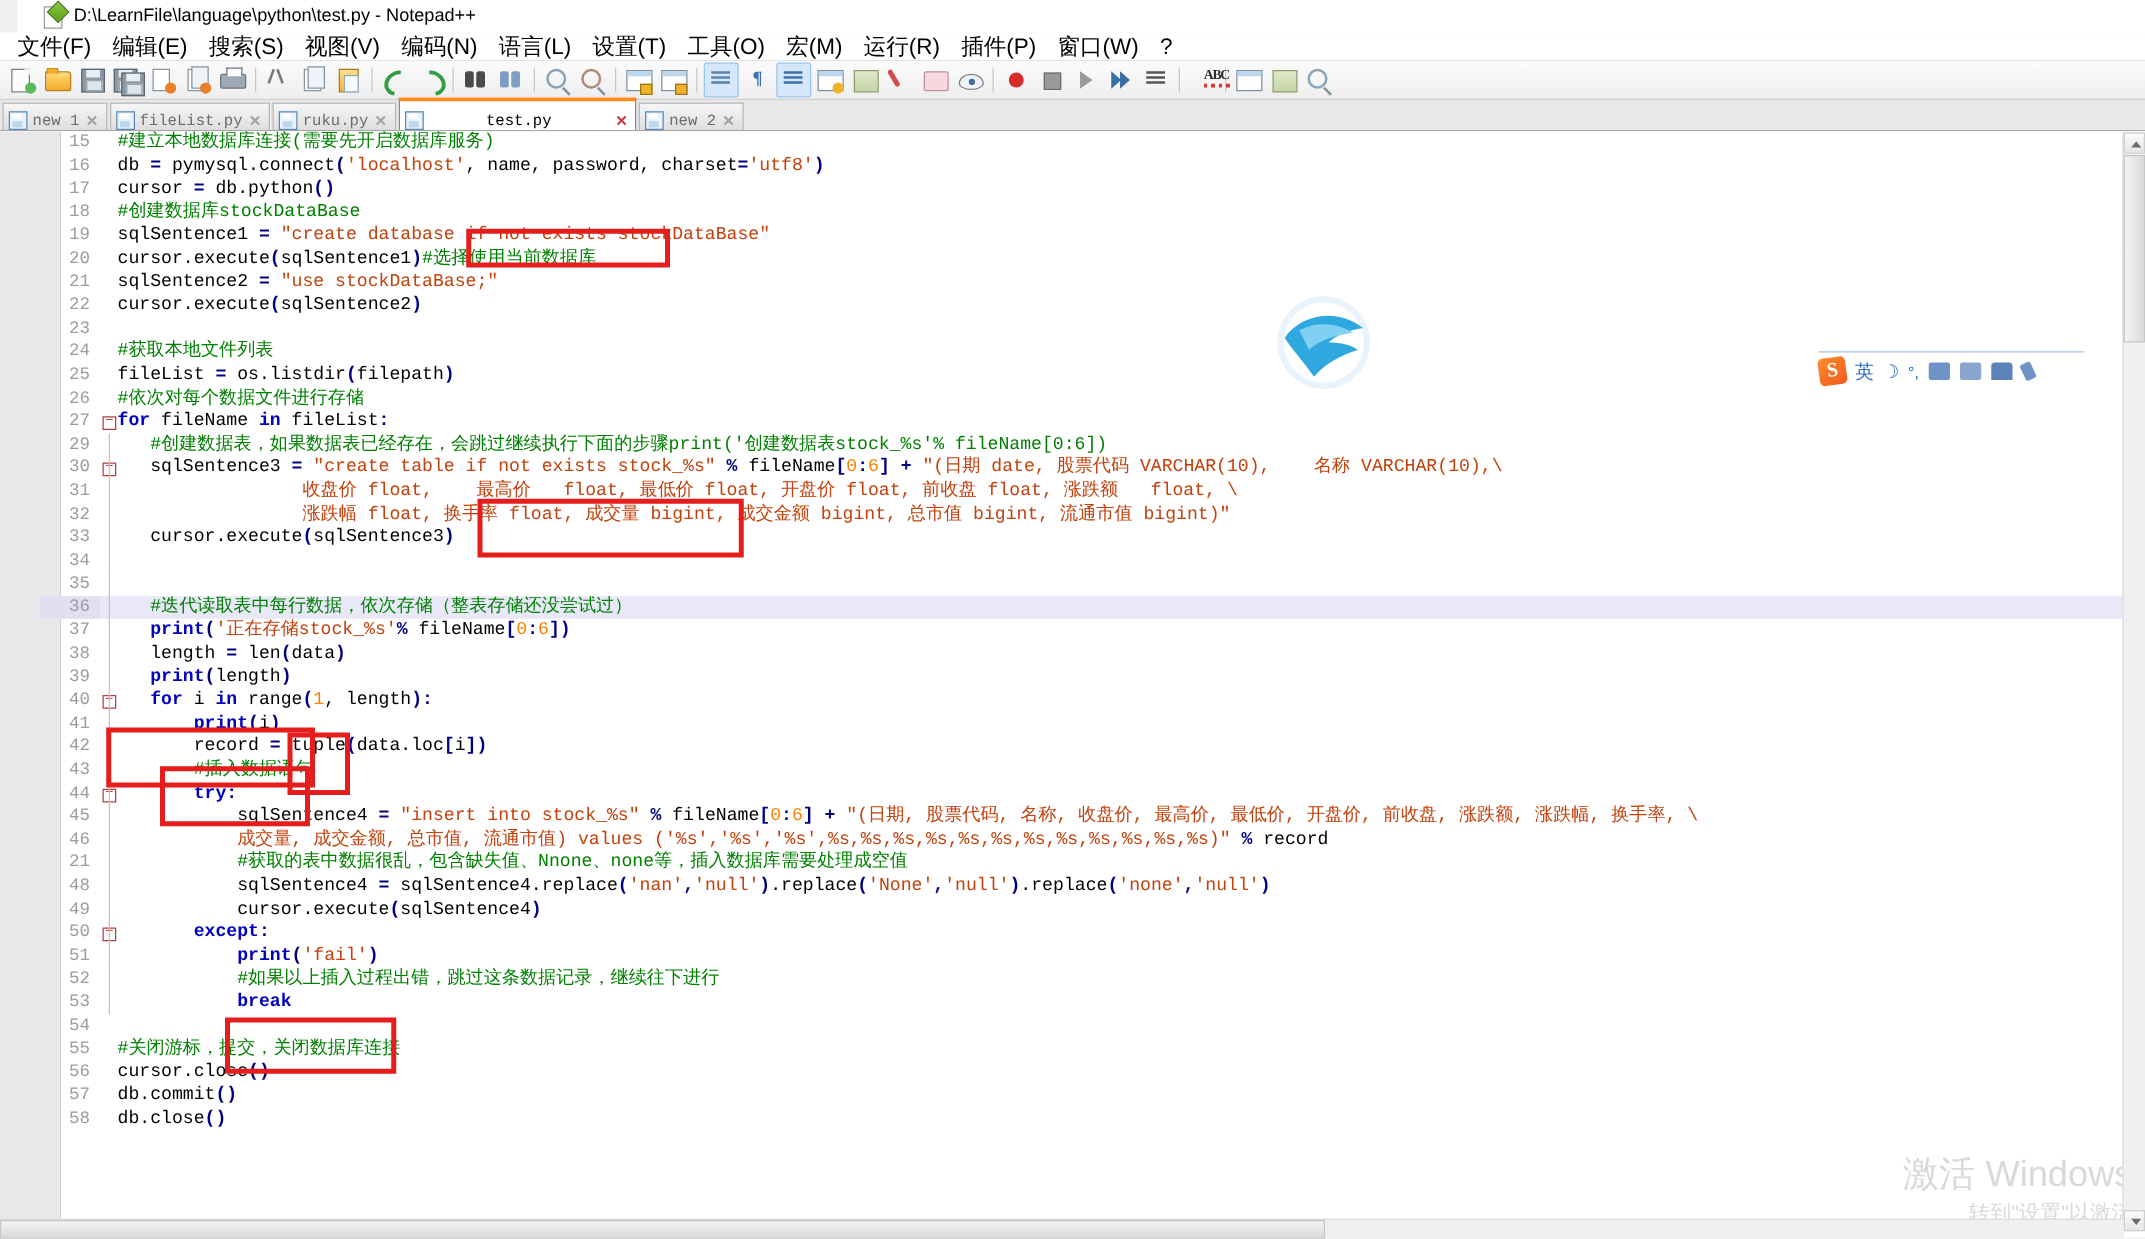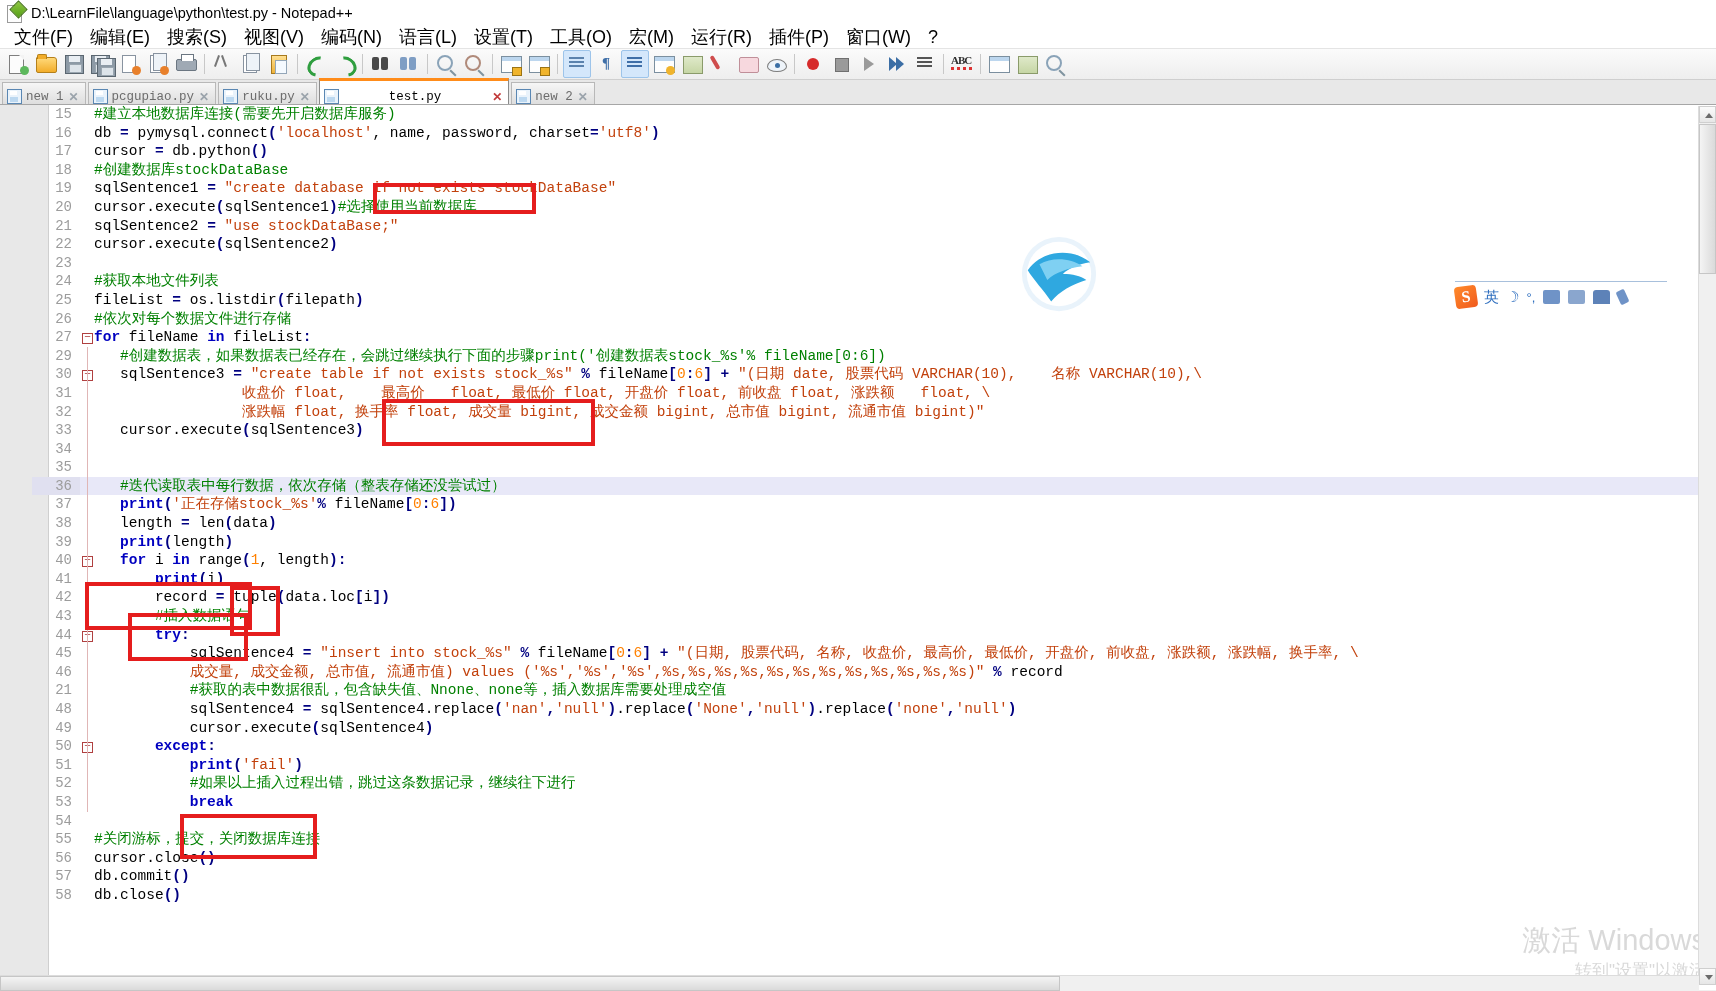--- a/index.html
+++ b/index.html
@@ -6,21 +6,21 @@
   body{
     width:1716px;height:991px;overflow:hidden;
     background:#ffffff;
     font-family:"Liberation Sans","DejaVu Sans",sans-serif;
     font-size:13px;color:#000;
     -webkit-font-smoothing:none;
   }
   .app{position:relative;width:1716px;height:991px;background:#f0f0f0;}
 
   
-  .titlebar{height:26px;background:#ffffff;display:flex;align-items:center;padding-left:6px;}
+  .titlebar{height:26px;background:#ffffff;display:flex;align-items:center;padding-left:20px;margin-left:14px;}
   .titlebar .appicon{width:18px;height:18px;margin-right:7px;position:relative;flex:0 0 auto;}
   .titlebar .appicon .sheet{position:absolute;left:1px;top:1px;width:13px;height:16px;background:#fdfdfd;border:1px solid #9a9a9a;}
   .titlebar .appicon .pen{position:absolute;left:6px;top:-1px;width:11px;height:11px;background:linear-gradient(135deg,#8ec63f 0%,#56a018 100%);transform:rotate(45deg);border:1px solid #3f6f10;}
   .titlebar .ttl{font-size:14.5px;color:#000;white-space:nowrap;font-family:"Liberation Sans",sans-serif;}
 
   
   .menubar{height:22px;background:#ffffff;display:flex;align-items:center;padding-left:6px;border-bottom:1px solid #e4e4e4;}
   .menubar .mi{font-size:18px;padding:2px 9px 2px 8px;white-space:nowrap;color:#000;cursor:default;}
 
   
@@ -54,21 +54,21 @@
   .g-win{position:absolute;left:3px;top:5px;width:19px;height:15px;background:#fefefe;border:1px solid #7b8f9f;}
   .g-win:before{content:"";position:absolute;left:0;top:0;right:0;height:4px;background:#bcd6ee;}
   .g-lock{position:absolute;right:2px;bottom:1px;width:8px;height:7px;background:#f0b42c;border:1px solid #9b7313;}
   .g-lines{position:absolute;left:5px;top:6px;width:15px;height:2px;background:#5b82ad;box-shadow:0 4px 0 #5b82ad,0 8px 0 #5b82ad;}
   .g-pil{position:absolute;left:9px;top:4px;font:bold 15px "Liberation Serif",serif;color:#3f6fa8;}
   .g-rec{position:absolute;left:7px;top:7px;width:12px;height:12px;border-radius:50%;background:#d62b2b;}
   .g-stop{position:absolute;left:7px;top:7px;width:12px;height:12px;background:#9a9a9a;border:1px solid #707070;}
   .g-play{position:absolute;left:8px;top:6px;border-left:10px solid #9a9a9a;border-top:7px solid transparent;border-bottom:7px solid transparent;}
   .g-ff{position:absolute;left:5px;top:6px;border-left:8px solid #3b6ea5;border-top:7px solid transparent;border-bottom:7px solid transparent;box-shadow:none;}
   .g-ff2{position:absolute;left:12px;top:6px;border-left:8px solid #3b6ea5;border-top:7px solid transparent;border-bottom:7px solid transparent;}
-  .g-abc{position:absolute;left:2px;top:3px;font:bold 11px "Liberation Serif",serif;color:#2f2f2f;letter-spacing:-1px;}
+  .g-abc{position:absolute;left:14px;top:3px;font:bold 11px "Liberation Serif",serif;color:#2f2f2f;letter-spacing:-1px;}
   .g-abc:after{content:"";position:absolute;left:0;bottom:-4px;width:21px;height:3px;
      background:repeating-linear-gradient(90deg,#d33 0 3px,transparent 3px 6px);}
   .g-eye{position:absolute;left:4px;top:8px;width:18px;height:11px;border:1px solid #7e7e7e;border-radius:50%/60% 60% 40% 40%;background:#eef4fa;}
   .g-eye:after{content:"";position:absolute;left:7px;top:3px;width:5px;height:5px;border-radius:50%;background:#3a6ea5;}
   .g-map{position:absolute;left:4px;top:5px;width:18px;height:16px;background:linear-gradient(#dfe9c9,#c6d6a5);border:1px solid #8a9b6a;}
   .g-wrench{position:absolute;left:6px;top:4px;width:4px;height:15px;background:#cf4d4d;transform:rotate(-30deg);border-radius:2px;}
   .g-pink{position:absolute;left:4px;top:6px;width:18px;height:14px;background:#f7d8de;border:1px solid #c08f99;border-radius:2px;}
 
   
   .tabbar{height:24px;background:#e8e8e8;display:flex;align-items:flex-end;padding-left:2px;border-bottom:1px solid #a6a6a6;}
@@ -285,21 +285,21 @@
   </div>
 
   <div class="tabbar">
     <div class="tab">
       <span class="ticon"></span>
       <span>new 1</span>
       <span class="tclose">✕</span>
     </div>
     <div class="tab">
       <span class="ticon"></span>
-      <span>pcgupiao.py</span>
+      <span>fileList.py</span>
       <span class="tclose">✕</span>
     </div>
     <div class="tab">
       <span class="ticon"></span>
       <span>ruku.py</span>
       <span class="tclose">✕</span>
     </div>
     <div class="tab active">
       <span class="ticon"></span>
       <span>test.py</span>

